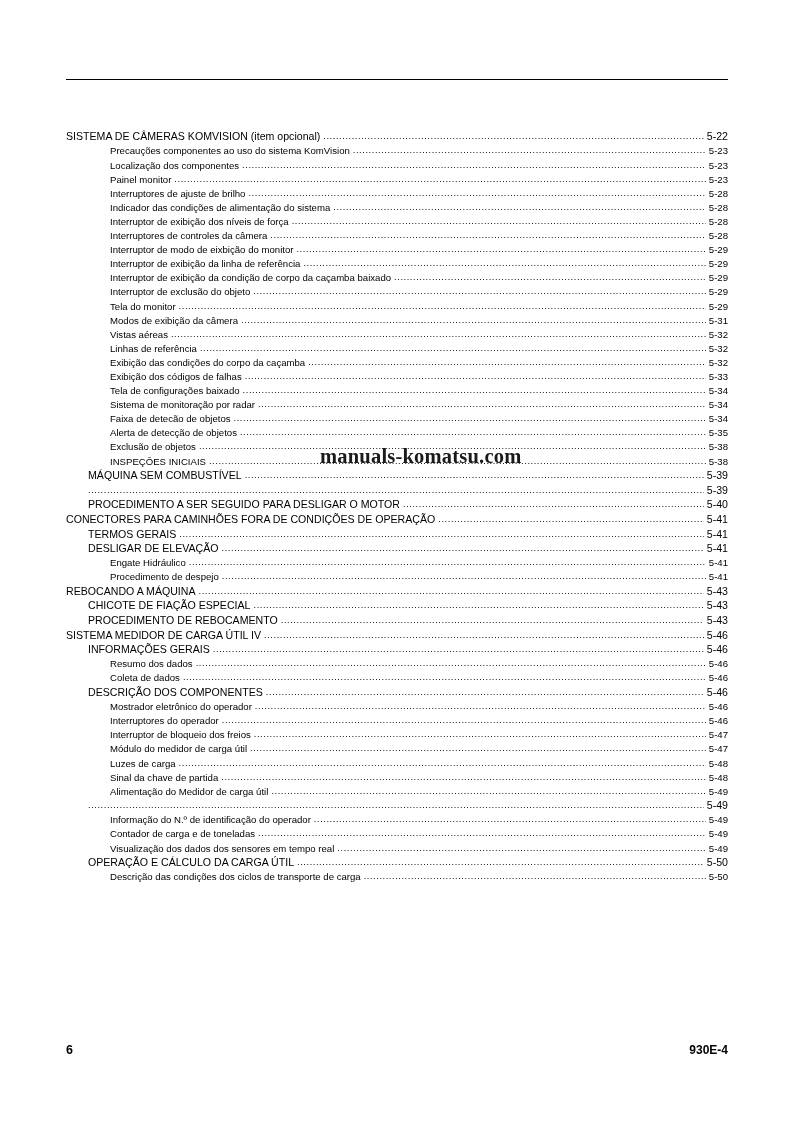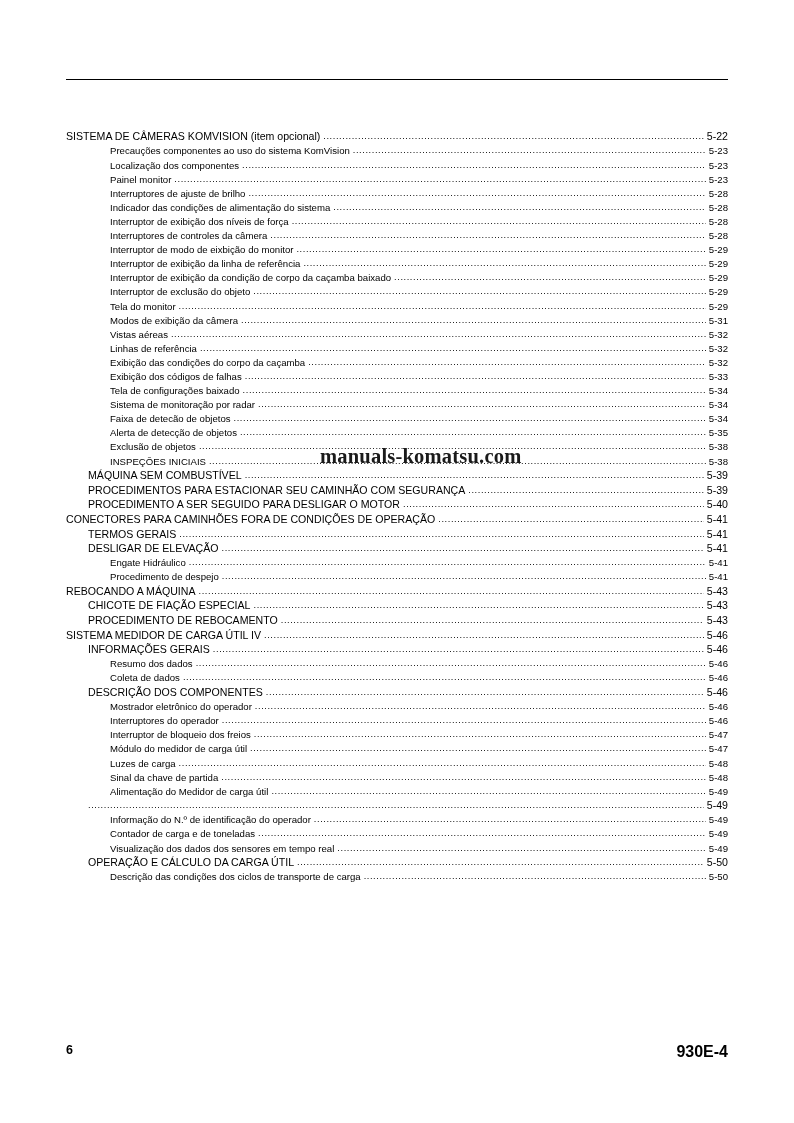--- a/index.html
+++ b/index.html
@@ -82,21 +82,21 @@
     position: absolute;
     left: 66px;
     top: 1043px;
     font-size: 12.5px;
     font-weight: bold;
   }
   .footer-right {
     position: absolute;
     right: 66px;
     top: 1043px;
-    font-size: 16px;
+    font-size: 12px;
     font-weight: bold;
   }
 </style>
 </head>
 <body>
 
 <div class="page">
 
   <div class="top-rule"></div>
 
@@ -220,21 +220,20 @@
         <span class="toc-label">INSPEÇÕES INICIAIS</span>
         <span class="toc-dots">...........................................................................................................................................................................................................................</span>
         <span class="toc-page">5-38</span>
       </div>
       <div class="toc-row lvl1">
         <span class="toc-label">MÁQUINA SEM COMBUSTÍVEL</span>
         <span class="toc-dots">...........................................................................................................................................................................................................................</span>
         <span class="toc-page">5-39</span>
       </div>
       <div class="toc-row lvl1">
-        <span class="toc-label">PROCEDIMENTOS PARA ESTACIONAR SEU CAMINHÃO COM SEGURANÇA</span>
         <span class="toc-dots">...........................................................................................................................................................................................................................</span>
         <span class="toc-page">5-39</span>
       </div>
       <div class="toc-row lvl1">
         <span class="toc-label">PROCEDIMENTO A SER SEGUIDO PARA DESLIGAR O MOTOR</span>
         <span class="toc-dots">...........................................................................................................................................................................................................................</span>
         <span class="toc-page">5-40</span>
       </div>
       <div class="toc-row lvl0">
         <span class="toc-label">CONECTORES PARA CAMINHÕES FORA DE CONDIÇÕES DE OPERAÇÃO</span>

